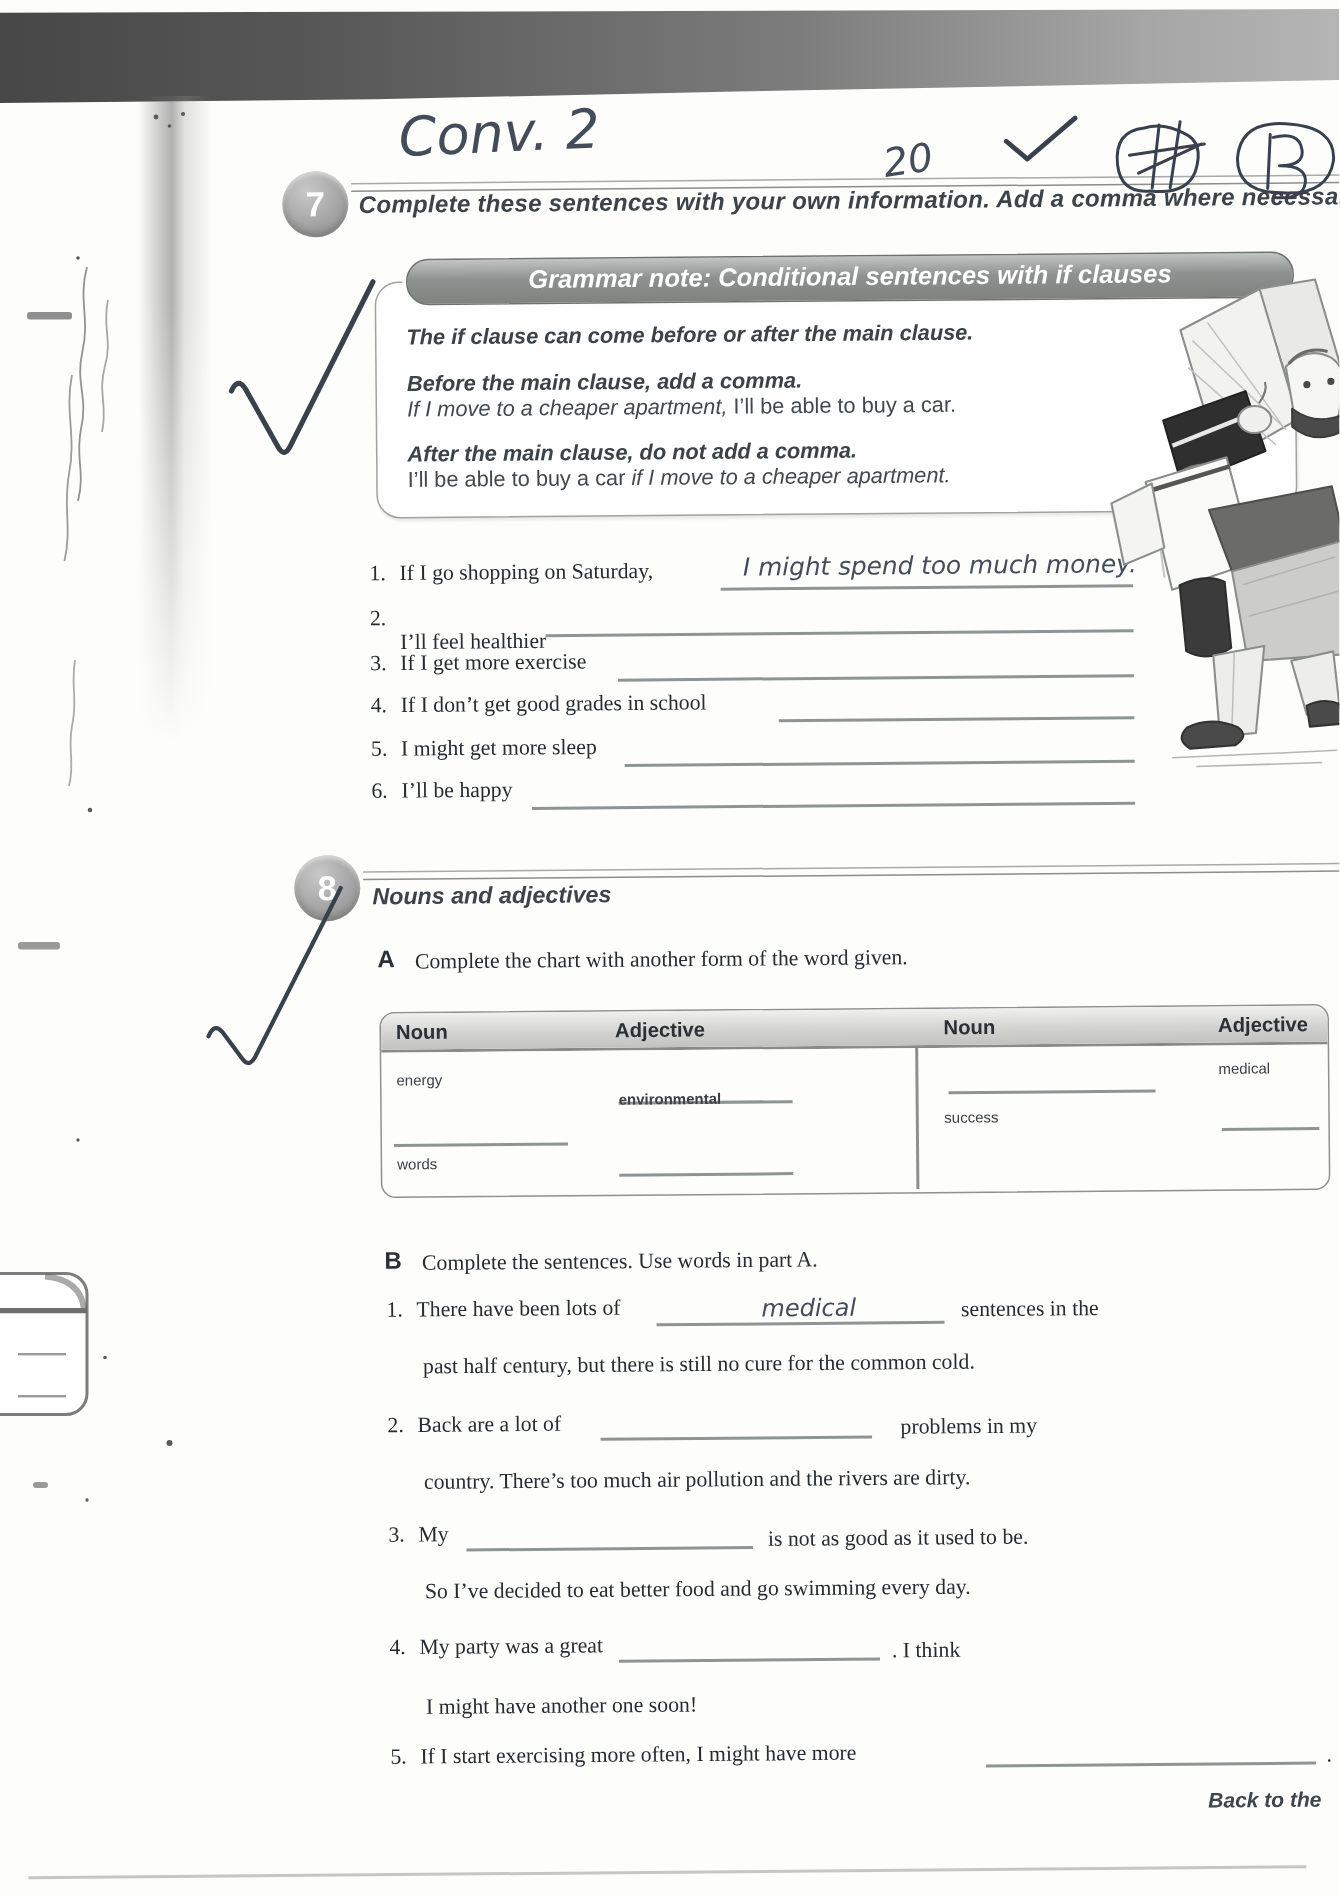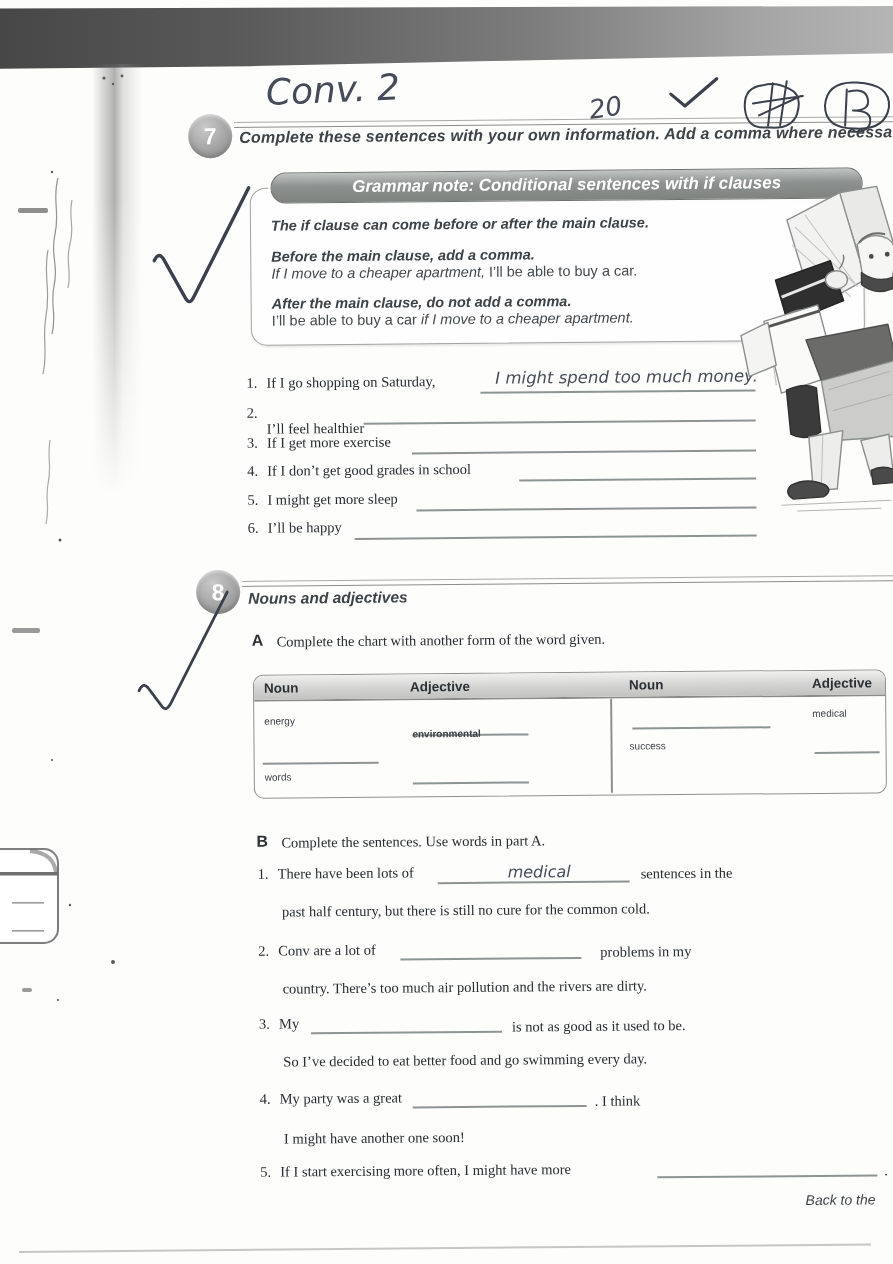--- a/index.html
+++ b/index.html
@@ -38,21 +38,21 @@
   .gb b{font-weight:700;font-style:italic;color:#3c4246;}
   .gb i{font-style:italic;}
   #table{left:247px;top:677px;width:631px;height:122px;background:#fdfdfc;
     border:1.5px solid #909090;border-radius:10px;}
   #thead{left:0;top:0;width:100%;height:26px;border-radius:9px 9px 0 0;
     background:linear-gradient(180deg,#f0f0ee,#d3d3d1 55%,#c2c2c0);border-bottom:2px solid #8a8a8a;box-sizing:border-box;}
   .th{font-family:"Liberation Sans",sans-serif;font-weight:700;font-size:13.5px;color:#2b3034;top:5px;white-space:nowrap;}
   .td{font-family:"Liberation Sans",sans-serif;font-size:10px;color:#3c4145;white-space:nowrap;}
   #tdiv{left:356px;top:26px;width:1.5px;height:94px;background:#8f8f8f;}
   .alabel{font-family:"Liberation Sans",sans-serif;font-weight:700;font-size:16px;color:#2b3034;}
-  .backlink{font-family:"Liberation Sans",sans-serif;font-weight:400;font-style:italic;font-size:14px;color:#3f4549;}
+  .backlink{font-family:"Liberation Sans",sans-serif;font-weight:700;font-style:italic;font-size:14px;color:#3f4549;}
   svg{display:block;}
 </style>
 </head>
 <body>
 
 <div id="stage">
 
   <div class="abs" id="topbar"></div>
   <div class="abs" id="spine"></div>
   <div class="abs" id="spinefade"></div>
@@ -169,21 +169,21 @@
     <span class="abs serif" style="left:274px;top:837px;">Complete the sentences. Use words in part A.</span>
 
     <span class="abs serif" style="left:250px;top:868px;">1.</span>
     <span class="abs serif" style="left:270px;top:868px;">There have been lots of</span>
     <div class="abs bline" style="left:430px;top:886px;width:192px;"></div>
     <span class="abs hw" style="left:500px;top:867px;font-size:16px;">medical</span>
     <span class="abs serif" style="left:633px;top:871px;">sentences in the</span>
     <span class="abs serif" style="left:274px;top:906px;">past half century, but there is still no cure for the common cold.</span>
 
     <span class="abs serif" style="left:250px;top:945px;">2.</span>
-    <span class="abs serif" style="left:270px;top:945px;">Conv are a lot of</span>
+    <span class="abs serif" style="left:270px;top:945px;">Back are a lot of</span>
     <div class="abs bline" style="left:392px;top:962px;width:181px;"></div>
     <span class="abs serif" style="left:592px;top:949px;">problems in my</span>
     <span class="abs serif" style="left:274px;top:983px;">country. There’s too much air pollution and the rivers are dirty.</span>
 
     <span class="abs serif" style="left:250px;top:1018px;">3.</span>
     <span class="abs serif" style="left:270px;top:1018px;">My</span>
     <div class="abs bline" style="left:302px;top:1035px;width:191px;"></div>
     <span class="abs serif" style="left:503px;top:1023px;">is not as good as it used to be.</span>
     <span class="abs serif" style="left:274px;top:1056px;">So I’ve decided to eat better food and go swimming every day.</span>
 

